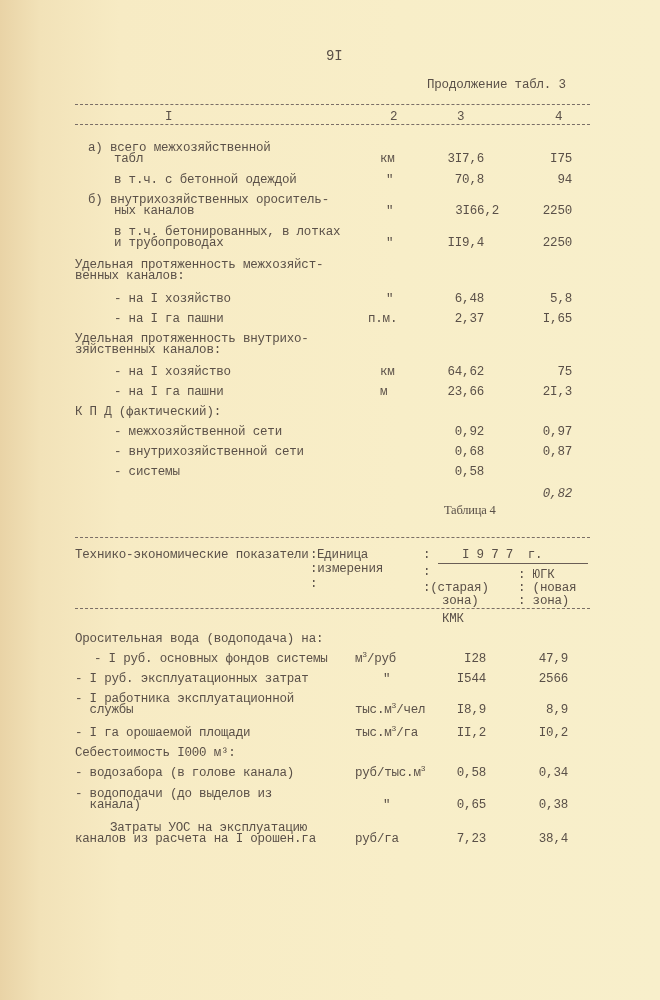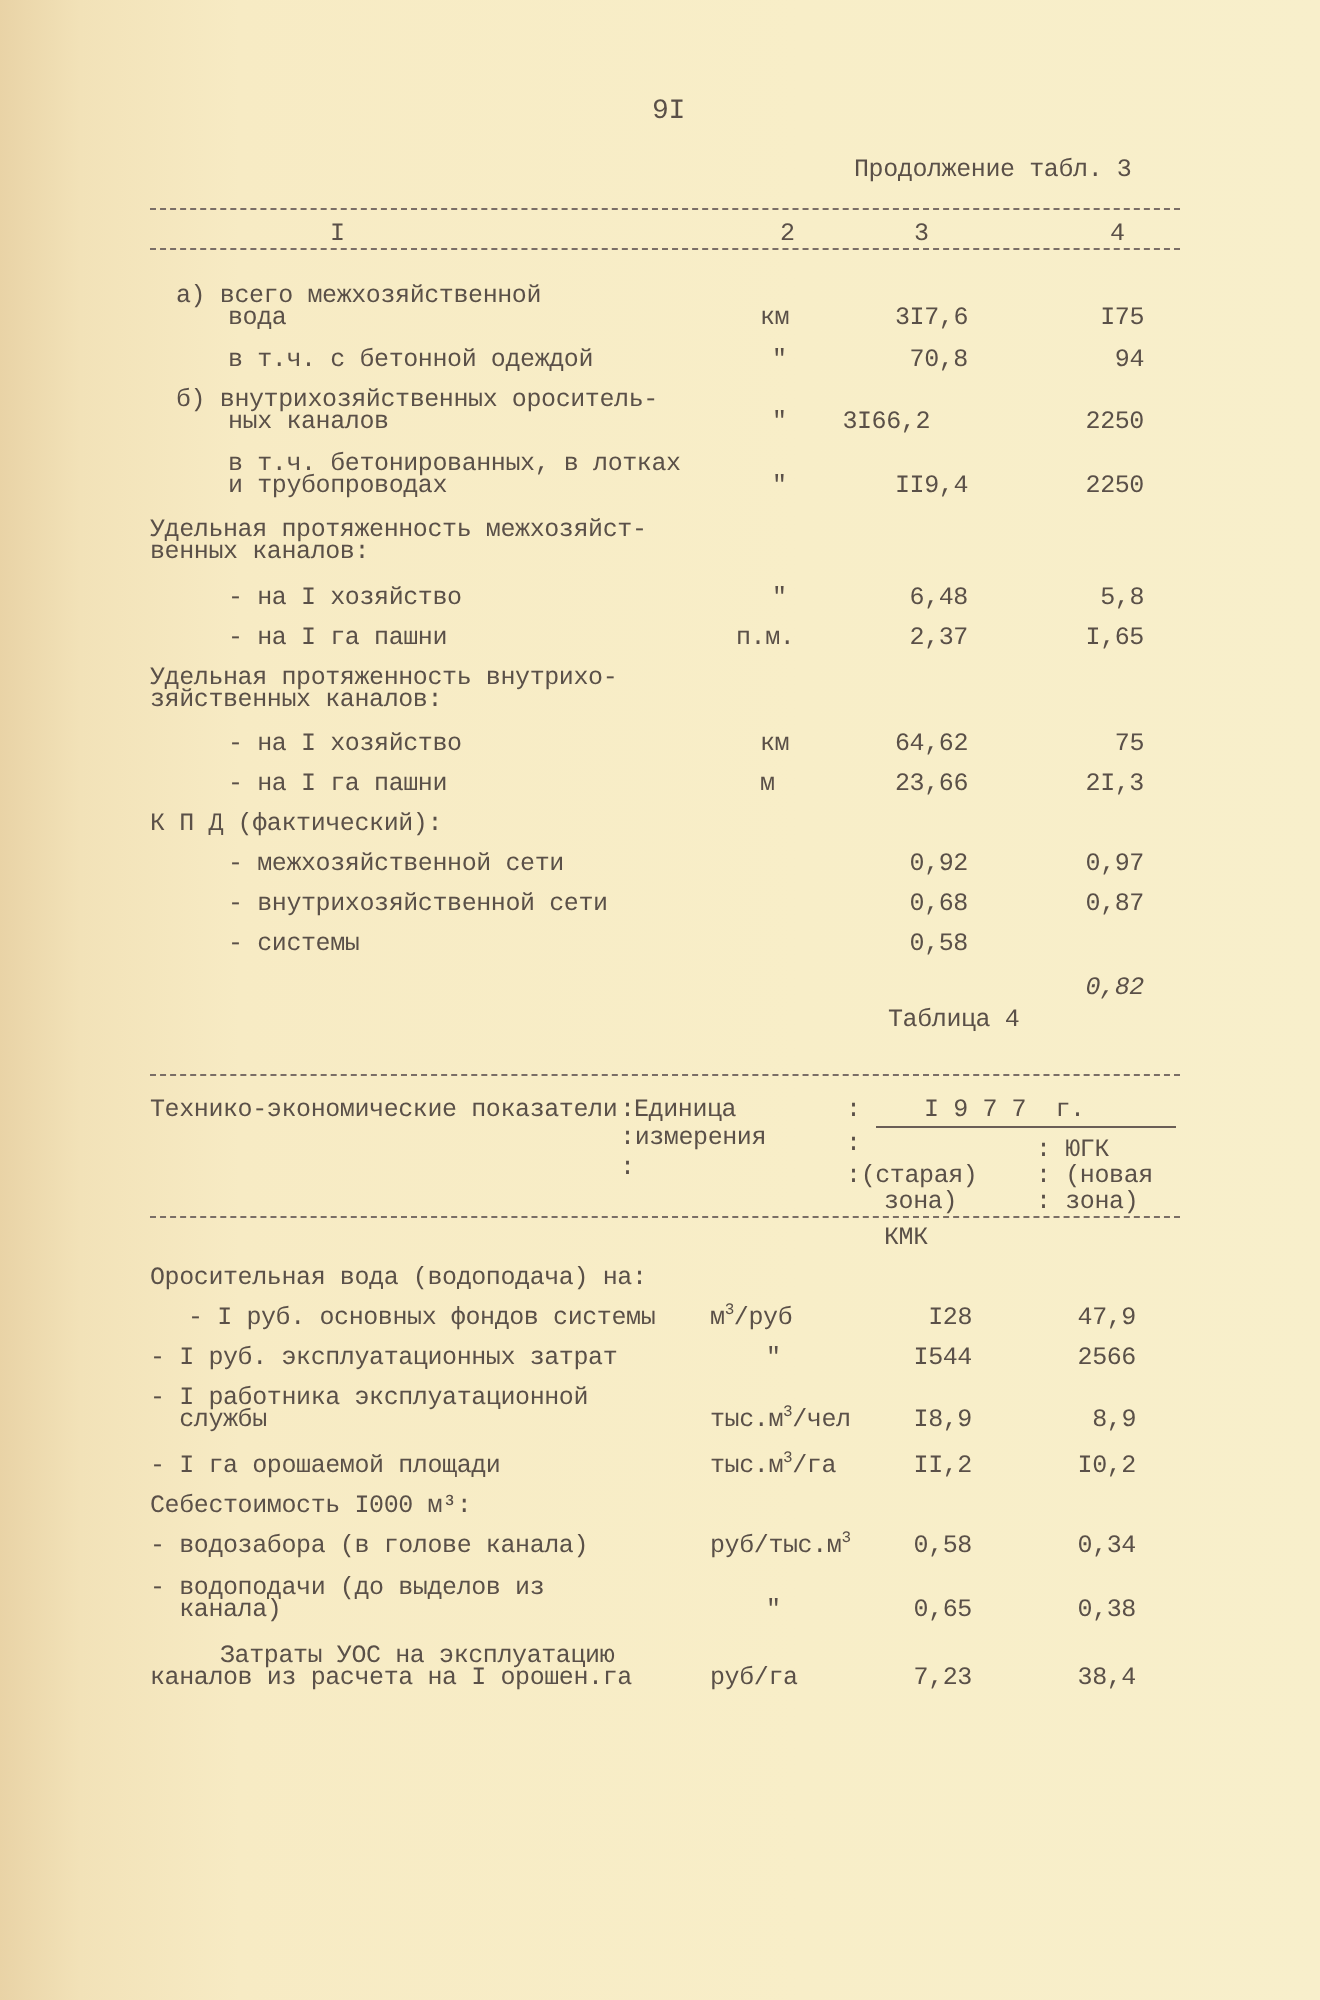--- a/index.html
+++ b/index.html
@@ -23,32 +23,32 @@
 <div class="t" style="left:427px;top:79px;">Продолжение табл. 3</div>
 <div class="dash" style="top:104px;"></div>
 <div class="t" style="left:165px;top:111px;">I</div>
 <div class="t" style="left:390px;top:111px;">2</div>
 <div class="t" style="left:457px;top:111px;">3</div>
 <div class="t" style="left:555px;top:111px;">4</div>
 <div class="dash" style="top:124px;"></div>
 
 <div id="t3">
     <div class="t" style="left:88px;top:142px;">а) всего межхозяйственной</div>
-    <div class="t" style="left:114px;top:153px;">вода</div>
+    <div class="t" style="left:114px;top:153px;">табл</div>
     <div class="t" style="left:380px;top:153px;">км</div>
     <div class="t num" style="left:400px;width:84px;top:153px;">3I7,6</div>
     <div class="t num" style="left:500px;width:72px;top:153px;">I75</div>
     <div class="t" style="left:114px;top:174px;">в т.ч. с бетонной одеждой</div>
     <div class="t" style="left:386px;top:174px;">"</div>
     <div class="t num" style="left:400px;width:84px;top:174px;">70,8</div>
     <div class="t num" style="left:500px;width:72px;top:174px;">94</div>
     <div class="t" style="left:88px;top:194px;">б) внутрихозяйственных ороситель-</div>
     <div class="t" style="left:114px;top:205px;">ных каналов</div>
     <div class="t" style="left:386px;top:205px;">"</div>
-    <div class="t num" style="left:381px;width:84px;top:205px;">3I66,2</div>
+    <div class="t num" style="left:415px;width:84px;top:205px;">3I66,2</div>
     <div class="t num" style="left:500px;width:72px;top:205px;">2250</div>
     <div class="t" style="left:114px;top:226px;">в т.ч. бетонированных, в лотках</div>
     <div class="t" style="left:114px;top:237px;">и трубопроводах</div>
     <div class="t" style="left:386px;top:237px;">"</div>
     <div class="t num" style="left:400px;width:84px;top:237px;">II9,4</div>
     <div class="t num" style="left:500px;width:72px;top:237px;">2250</div>
     <div class="t" style="left:75px;top:259px;">Удельная протяженность межхозяйст-</div>
     <div class="t" style="left:75px;top:270px;">венных каналов:</div>
     <div class="t" style="left:114px;top:293px;">- на I хозяйство</div>
     <div class="t" style="left:386px;top:293px;">"</div>
@@ -73,21 +73,21 @@
     <div class="t num" style="left:400px;width:84px;top:426px;">0,92</div>
     <div class="t num" style="left:500px;width:72px;top:426px;">0,97</div>
     <div class="t" style="left:114px;top:446px;">- внутрихозяйственной сети</div>
     <div class="t num" style="left:400px;width:84px;top:446px;">0,68</div>
     <div class="t num" style="left:500px;width:72px;top:446px;">0,87</div>
     <div class="t" style="left:114px;top:466px;">- системы</div>
     <div class="t num" style="left:400px;width:84px;top:466px;">0,58</div>
     <div class="t num" style="left:500px;width:72px;top:488px;font-style:italic;">0,82</div>
   </div>
 
-<div class="t" style="left:444px;top:504px;">Таблица 4</div>
+<div class="t" style="left:444px;top:504px;font-family:Liberation Serif, serif;">Таблица 4</div>
 <div class="dash" style="top:537px;"></div>
 
 <div class="t" style="left:75px;top:549px;">Технико-экономические показатели</div>
 <div class="t" style="left:310px;top:549px;">:</div>
 <div class="t" style="left:317px;top:549px;">Единица</div>
 <div class="t" style="left:310px;top:563px;">:<span>измерения</span></div>
 <div class="t" style="left:310px;top:578px;">:</div>
 <div class="t" style="left:423px;top:549px;">:</div>
 <div class="t" style="left:462px;top:549px;">I 9 7 7  г.</div>
 <div style="position:absolute;left:438px;top:563px;width:150px;border-top:1px solid #6a5e56;"></div>

